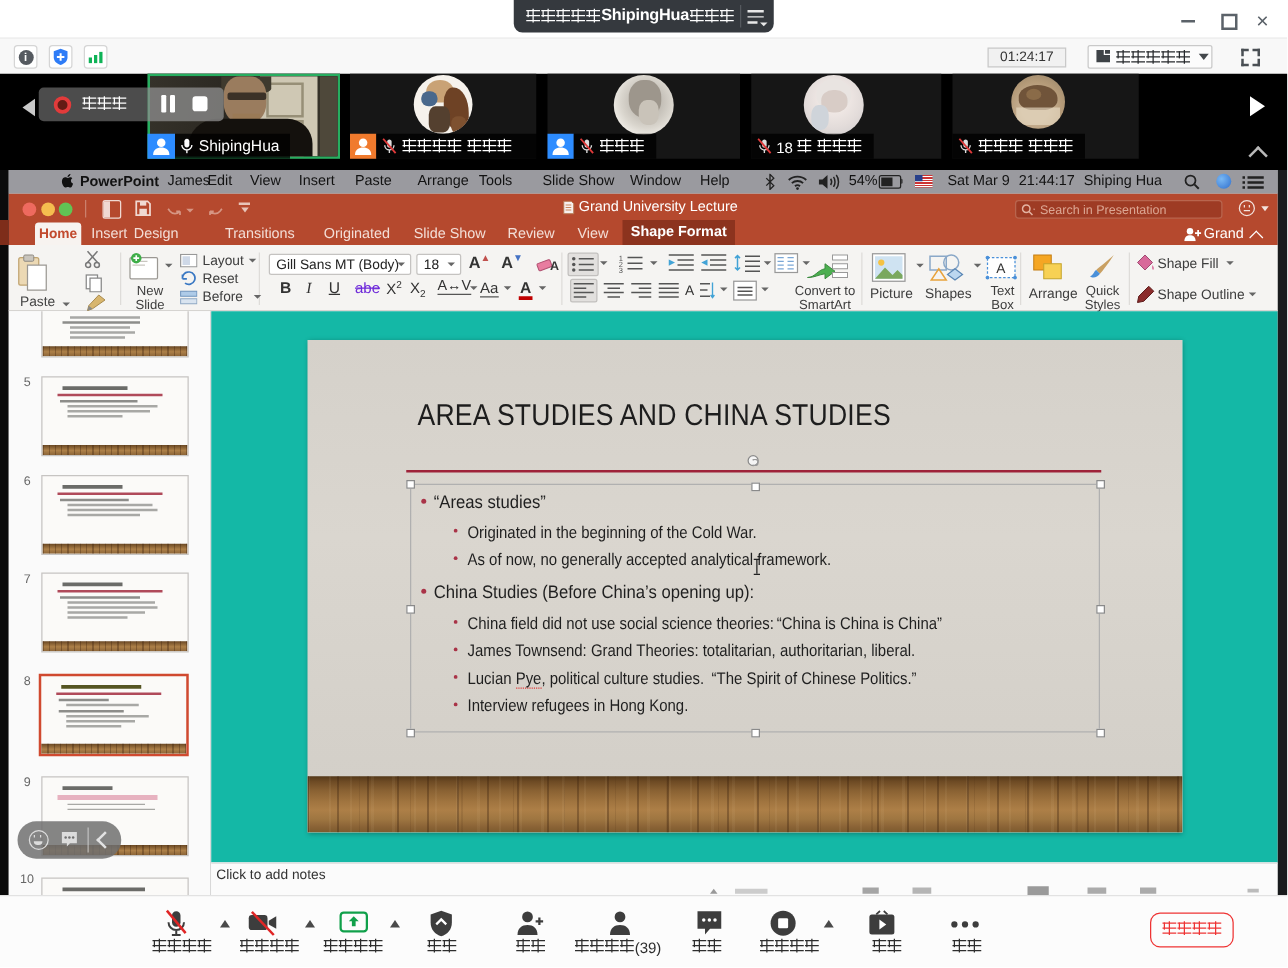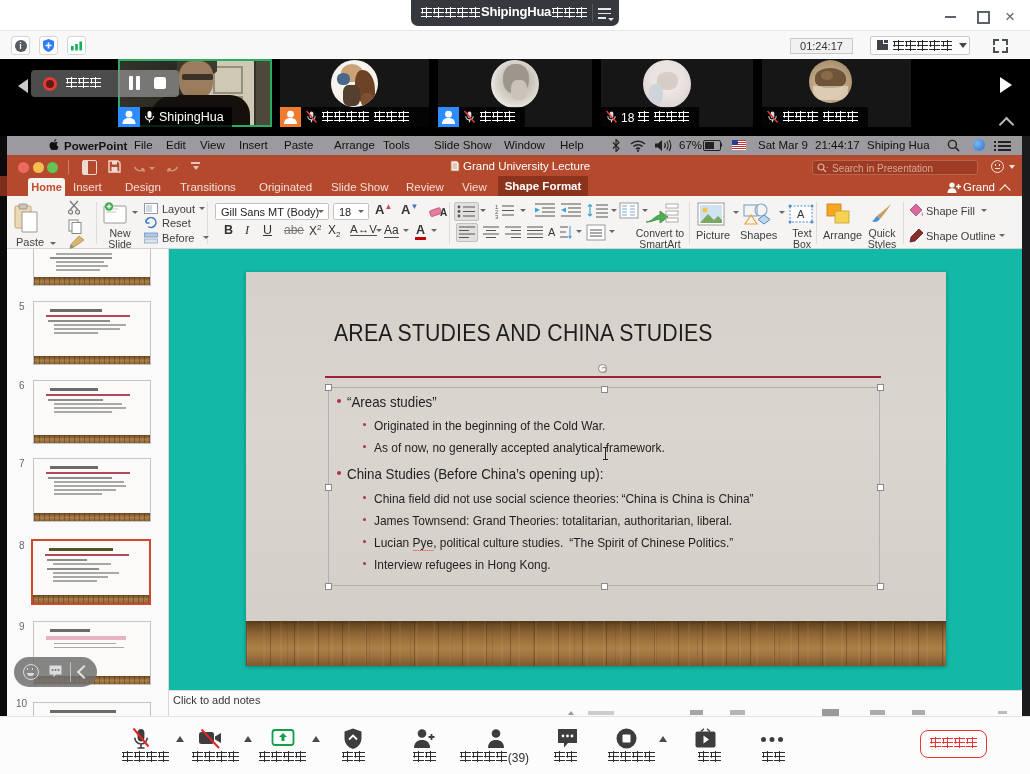--- a/index.html
+++ b/index.html
@@ -185,21 +185,21 @@
 </div>
 
 <div class="ab" style="left:0;top:136px;width:7px;height:580px;background:#0b0b0b;"></div>
 <div class="ab" style="left:1022px;top:136px;width:8px;height:580px;background:#191b1d;"></div>
 
 <div class="ab" style="left:7px;top:136px;width:1015px;height:19px;background:#9a9a9f;color:#121212;font-size:11.5px;">
  <svg width="11" height="13" viewBox="0 0 11 13" style="position:absolute;left:42px;top:3px;">
         <path d="M7.8 2.1 C8.4 1.4 8.8 0.5 8.7 0 C8 0.1 7.2 0.5 6.7 1.1 C6.2 1.7 5.8 2.6 5.9 3.1 C6.7 3.1 7.3 2.8 7.8 2.1 Z M8.9 3.4 C7.7 3.4 7.2 4 6.3 4 C5.4 4 4.7 3.4 3.8 3.4 C2.2 3.4 0.6 4.8 0.6 7.4 C0.6 10 2.5 13 3.9 13 C4.7 13 5.2 12.5 6.2 12.5 C7.2 12.5 7.5 13 8.5 13 C9.9 13 11 10.3 11 9.1 C9.8 8.7 9.1 7.6 9.1 6.5 C9.1 5.5 9.7 4.6 10.4 4.2 C9.9 3.6 9.4 3.4 8.9 3.4 Z" fill="#111" transform="scale(0.85)"></path>
       </svg>
  <span class="ab" style="left:57px;top:3.5px;font-weight:bold;">PowerPoint</span>
- <span class="ab" style="left:127px;top:3px;">File</span>
+ <span class="ab" style="left:127px;top:3px;">James</span>
  <span class="ab" style="left:159px;top:3px;">Edit</span>
  <span class="ab" style="left:193px;top:3px;">View</span>
  <span class="ab" style="left:232px;top:3px;">Insert</span>
  <span class="ab" style="left:277px;top:3px;">Paste</span>
  <span class="ab" style="left:327px;top:3px;">Arrange</span>
  <span class="ab" style="left:376px;top:3px;">Tools</span>
  <span class="ab" style="left:427px;top:3px;">Slide Show</span>
  <span class="ab" style="left:497px;top:3px;">Window</span>
  <span class="ab" style="left:553px;top:3px;">Help</span>
  <svg width="8" height="13" viewBox="0 0 8 13" style="position:absolute;left:605px;top:3px;">
@@ -208,21 +208,21 @@
  <svg width="16" height="13" viewBox="0 0 16 13" style="position:absolute;left:623px;top:3px;">
         <path d="M1 5 C4.8 1.4 11.2 1.4 15 5" stroke="#222" stroke-width="1.5" fill="none"></path>
         <path d="M3.5 7.5 C6 5.2 10 5.2 12.5 7.5" stroke="#222" stroke-width="1.5" fill="none"></path>
         <path d="M6 10 C7.1 9 8.9 9 10 10" stroke="#222" stroke-width="1.5" fill="none"></path>
         <circle cx="8" cy="11.8" r="1.1" fill="#222"></circle>
       </svg>
  <svg width="17" height="13" viewBox="0 0 17 13" style="position:absolute;left:648px;top:3px;">
         <path d="M0 4.5 H3 L7 1 V12 L3 8.5 H0 Z" fill="#222"></path>
         <path d="M9.5 4 C10.5 5.5 10.5 7.5 9.5 9 M11.8 2.5 C13.4 4.7 13.4 8.3 11.8 10.5 M14 1 C16.4 4 16.4 9 14 12" stroke="#222" stroke-width="1.2" fill="none"></path>
       </svg>
- <span class="ab" style="left:672px;top:3px;">67%</span>
+ <span class="ab" style="left:672px;top:3px;">54%</span>
  <div class="ab" style="left:696px;top:4px;width:16px;height:9px;border:1px solid #222;border-radius:2px;">
         <div style="position:absolute;left:1px;top:1px;width:9px;height:7px;background:#222;"></div>
       </div>
  <div class="ab" style="left:713.5px;top:7px;width:1.5px;height:3.5px;background:#222;border-radius:0 1px 1px 0;"></div>
  <div class="ab" style="left:725px;top:4px;width:14px;height:10px;background:repeating-linear-gradient(#c33 0 1px,#fff 1px 2px);">
         <div style="position:absolute;left:0;top:0;width:6px;height:5px;background:#27408b;"></div>
       </div>
  <span class="ab" style="left:751px;top:3px;">Sat Mar 9</span>
  <span class="ab" style="left:808px;top:3px;">21:44:17</span>
  <span class="ab" style="left:860px;top:3px;">Shiping Hua</span>
@@ -275,21 +275,21 @@
   <span class="ab" style="left:19px;top:1.5px;color:#dca794;font-size:10px;">Search in Presentation</span>
  </div>
  <div class="ab" style="left:984px;top:5px;width:13px;height:13px;border:1.3px solid #f3e3dd;border-radius:50%;box-sizing:border-box;">
         <div style="position:absolute;left:2.6px;top:3px;width:1.6px;height:1.6px;background:#f3e3dd;box-shadow:4px 0 0 #f3e3dd;"></div>
         <div style="position:absolute;left:2.6px;top:7px;width:5.8px;height:1.3px;background:#f3e3dd;"></div>
       </div>
  <div class="ab" style="left:1002px;top:10px;width:0;height:0;border-left:3px solid transparent;border-right:3px solid transparent;border-top:4px solid #f3e3dd;"></div>
 
  <div class="ab" style="left:21px;top:23px;width:37px;height:18px;background:#f7f3f0;border-radius:3px 3px 0 0;color:#c24a2e;font-weight:bold;font-size:11px;text-align:center;line-height:18px;">Home</div>
  <span class="ab" style="left:66px;top:26px;color:#f3ded7;font-size:11.5px;">Insert</span>
- <span class="ab" style="left:118px;top:26px;color:#f3ded7;font-size:11.5px;">Design</span>
+ <span class="ab" style="left:100px;top:26px;color:#f3ded7;font-size:11.5px;">Design</span>
  <span class="ab" style="left:173px;top:26px;color:#f3ded7;font-size:11.5px;">Transitions</span>
  <span class="ab" style="left:252px;top:26px;color:#f3ded7;font-size:11.5px;">Originated</span>
  <span class="ab" style="left:324px;top:26px;color:#f3ded7;font-size:11.5px;">Slide Show</span>
  <span class="ab" style="left:399px;top:26px;color:#f3ded7;font-size:11.5px;">Review</span>
  <span class="ab" style="left:455px;top:26px;color:#f3ded7;font-size:11.5px;">View</span>
  <div class="ab" style="left:491px;top:21px;width:90px;height:20px;background:#8c331e;color:#fff;font-weight:bold;font-size:11.5px;text-align:center;line-height:20px;">Shape Format</div>
 
  <svg width="14" height="11" viewBox="0 0 14 11" style="position:absolute;left:940px;top:27px;">
         <circle cx="5" cy="3" r="2.6" fill="#fff"></circle>
         <path d="M0.5 11 C0.5 7.5 2.5 6.2 5 6.2 C7.5 6.2 9.5 7.5 9.5 11 Z" fill="#fff"></path>
@@ -368,21 +368,21 @@
  <div class="ab" style="left:368px;top:6px;color:#333;font-size:13px;font-weight:bold;">A<span style="font-size:8px;color:#c0504d;position:relative;top:-5px;">▲</span></div>
  <div class="ab" style="left:394px;top:6px;color:#333;font-size:13px;font-weight:bold;">A<span style="font-size:8px;color:#4472c4;position:relative;top:-5px;">▼</span></div>
  <svg width="20" height="17" viewBox="0 0 20 17" style="position:absolute;left:421px;top:6px;">
         <rect x="2" y="7" width="11" height="6" rx="1" fill="#e87da0" stroke="#b05070" stroke-width=".8" transform="rotate(-20 8 10)"></rect>
         <text x="12" y="14" font-size="10" fill="#333" font-weight="bold">A</text>
       </svg>
 
  <span class="ab" style="left:217px;top:27px;font-weight:bold;font-size:12.5px;color:#333;">B</span>
  <span class="ab" style="left:238px;top:27px;font-style:italic;font-size:12.5px;color:#333;font-family:'Liberation Serif',serif;">I</span>
  <span class="ab" style="left:256px;top:27px;text-decoration:underline;font-size:12.5px;color:#333;">U</span>
- <span class="ab" style="left:277px;top:27px;text-decoration:line-through;font-size:12px;color:#737373;">abe</span>
+ <span class="ab" style="left:277px;top:27px;text-decoration:line-through;font-size:12px;color:#6d28d9;">abe</span>
  <span class="ab" style="left:302px;top:27px;font-size:12px;color:#333;">X<sup style="font-size:8px;">2</sup></span>
  <span class="ab" style="left:321px;top:27px;font-size:12px;color:#333;">X<sub style="font-size:8px;">2</sub></span>
  <span class="ab" style="left:343px;top:27px;font-size:11.5px;color:#333;border-bottom:1px solid #555;">A↔V</span>
  <div class="ab" style="left:369px;top:33px;width:0;height:0;border-left:3px solid transparent;border-right:3px solid transparent;border-top:3.5px solid #666;"></div>
  <span class="ab" style="left:377px;top:27px;font-size:12px;color:#333;border-bottom:1px solid #555;">Aa</span>
  <div class="ab" style="left:396px;top:33px;width:0;height:0;border-left:3px solid transparent;border-right:3px solid transparent;border-top:3.5px solid #666;"></div>
  <div class="ab" style="left:409px;top:27px;font-size:12.5px;color:#333;font-weight:bold;">A</div>
  <div class="ab" style="left:408px;top:41px;width:11px;height:3px;background:#c00000;"></div>
  <div class="ab" style="left:424px;top:33px;width:0;height:0;border-left:3px solid transparent;border-right:3px solid transparent;border-top:3.5px solid #666;"></div>
 

